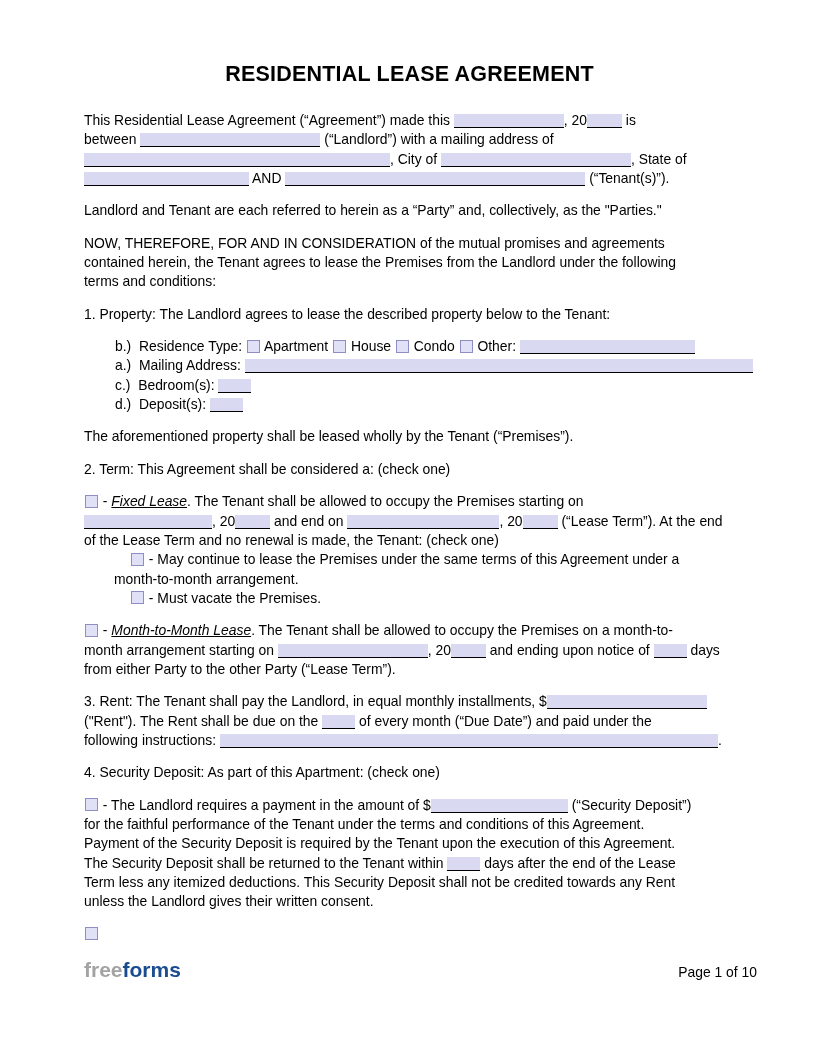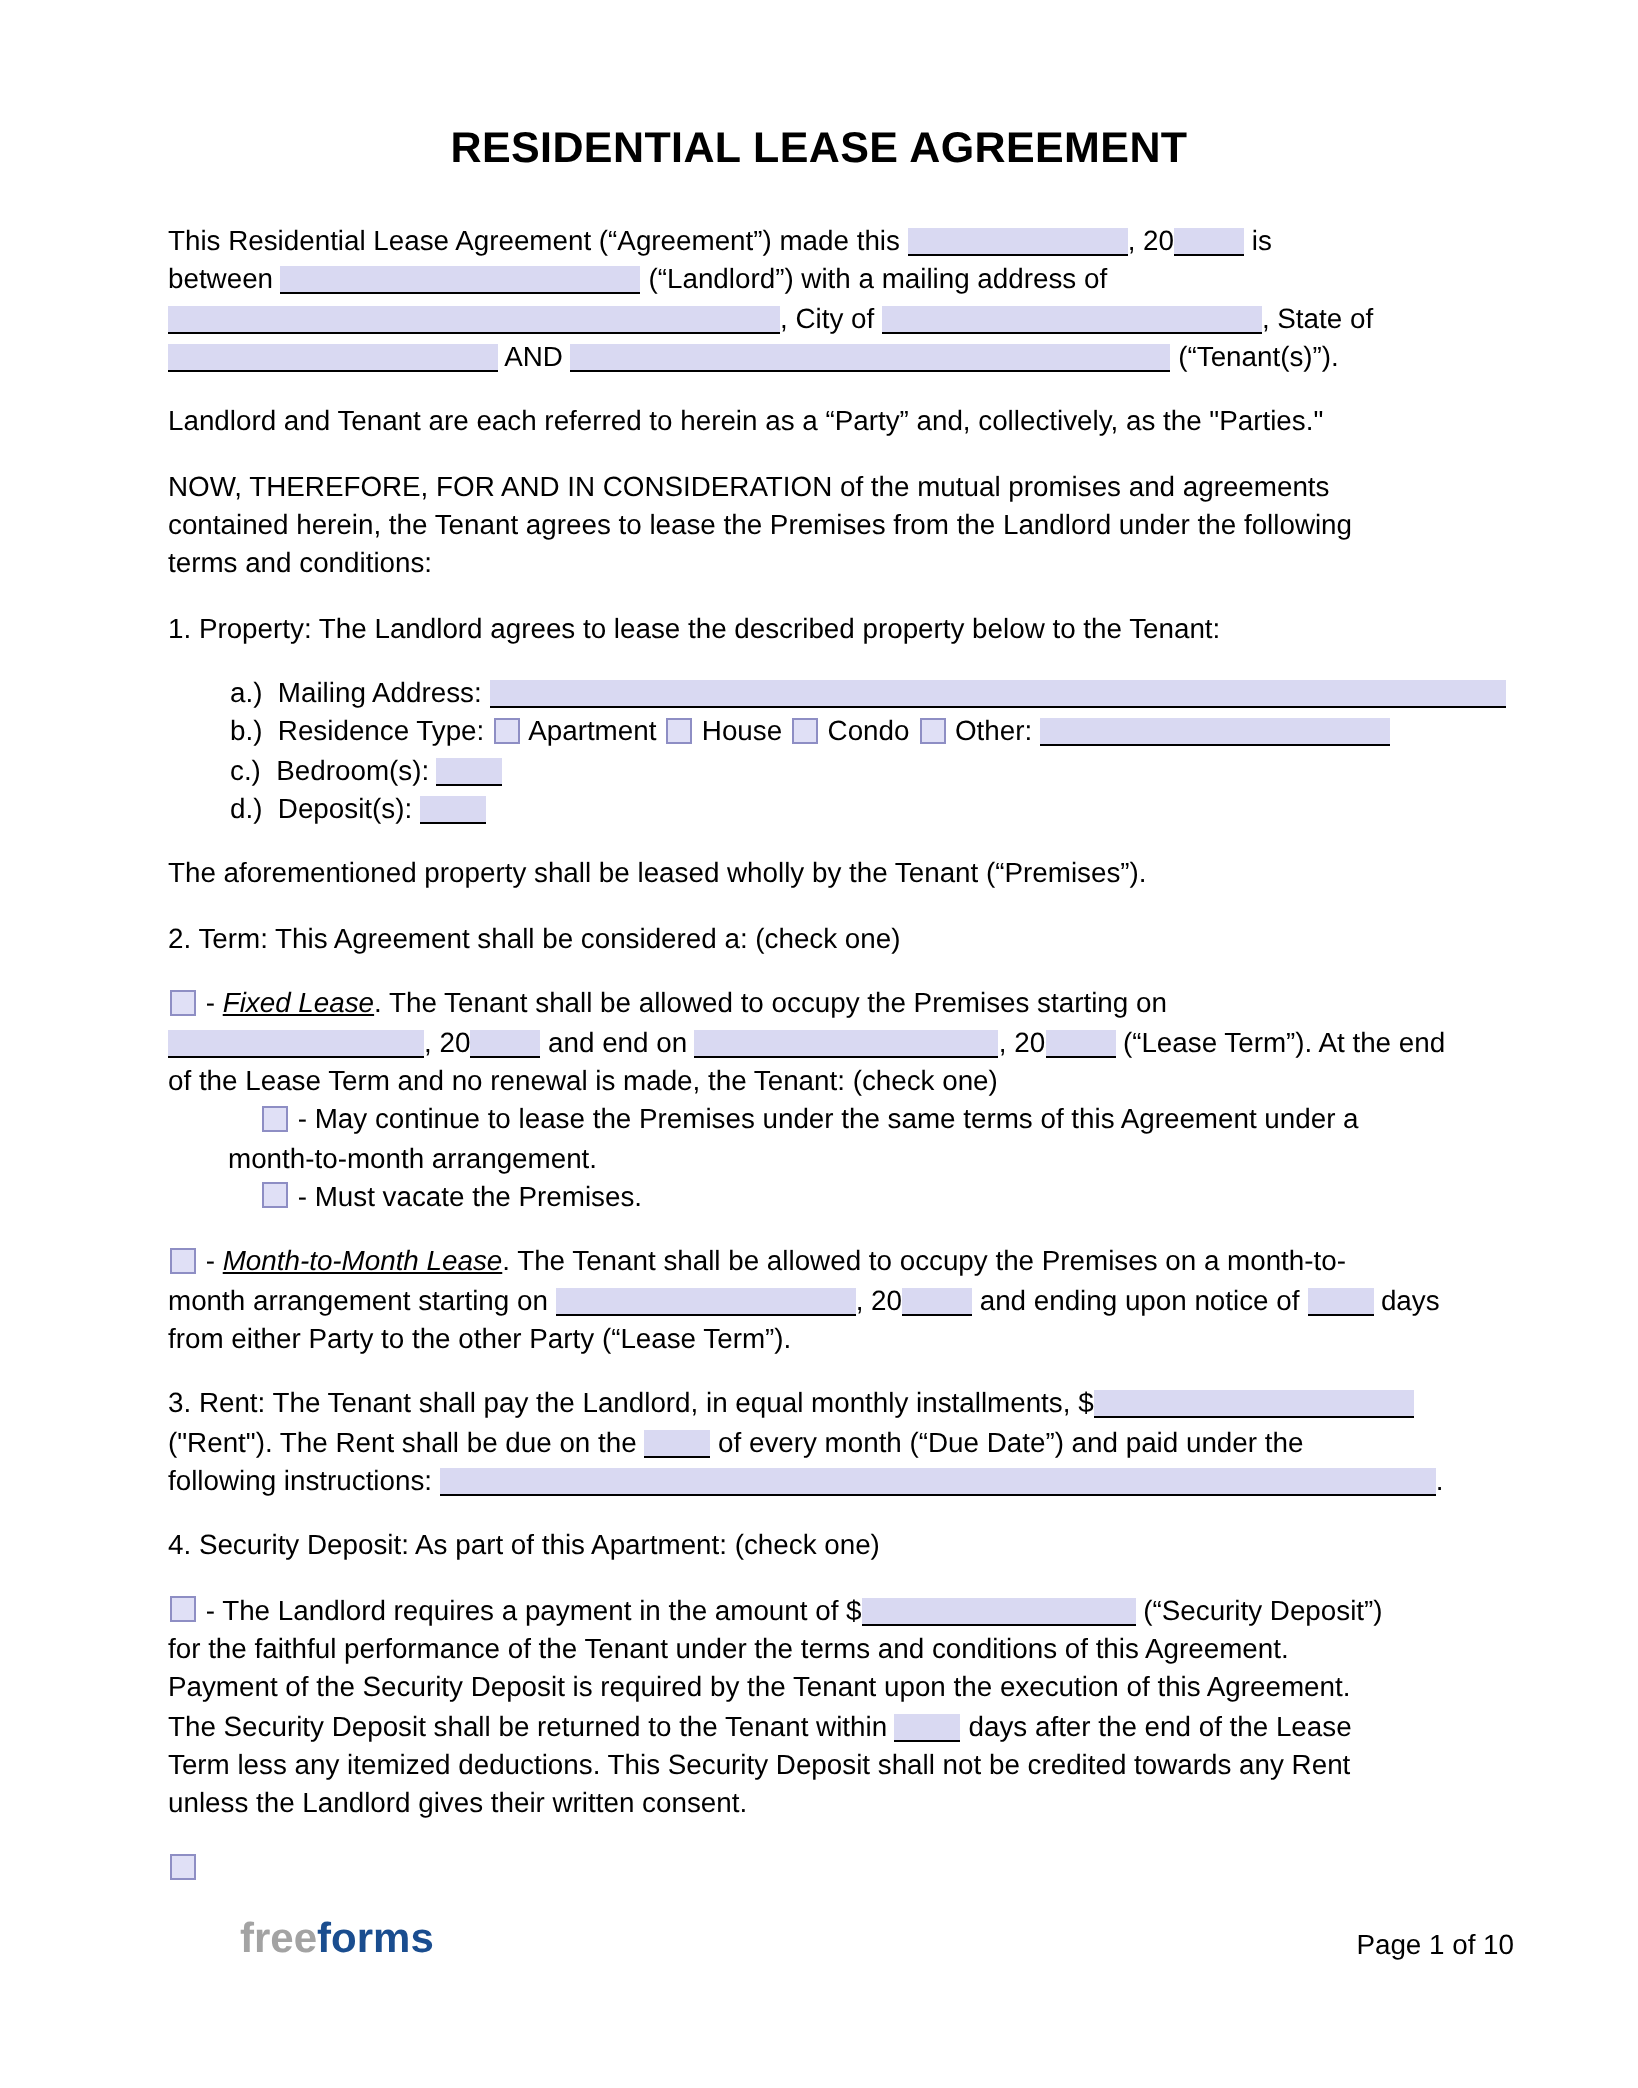--- a/index.html
+++ b/index.html
@@ -25,21 +25,21 @@
   }
   .checkbox{
     display:inline-block;width:11px;height:11px;background:#e0e0f6;
     border:1px solid #8e8ec4;vertical-align:-1.5px;margin:0 1px;
   }
   .footer{
     position:absolute;left:84px;right:62px;top:959px;
     display:flex;justify-content:space-between;align-items:flex-start;
   }
   .logo{font-size:21px;font-weight:bold;line-height:1;}
-  .logo .free{color:#a3a3a3;margin-left:36px;}
+  .logo .free{color:#a3a3a3;}
   .logo .forms{color:#1a4d8f;}
   .page-num{font-size:13.9px;padding-top:5px;}
 </style>
 </head>
 <body>
 
 <div class="page">
   <div class="content">
     <div class="doc-title">RESIDENTIAL LEASE AGREEMENT</div>
     <div id="doc-body">
@@ -54,22 +54,22 @@
         </div>
         <div class="block">
           <div class="line"><span class="t">NOW, THEREFORE, FOR AND IN CONSIDERATION of the mutual promises and agreements</span></div>
           <div class="line"><span class="t">contained herein, the Tenant agrees to lease the Premises from the Landlord under the following</span></div>
           <div class="line"><span class="t">terms and conditions:</span></div>
         </div>
         <div class="block">
           <div class="line"><span class="t b">1. Property</span><span class="t">: The Landlord agrees to lease the described property below to the Tenant:</span></div>
         </div>
         <div class="block">
+          <div class="line" style="padding-left: 31px;"><span class="t">b.)  Residence Type: </span><span class="checkbox"></span><span class="t"> Apartment </span><span class="checkbox"></span><span class="t"> House </span><span class="checkbox"></span><span class="t"> Condo </span><span class="checkbox"></span><span class="t"> Other: </span><span class="field" style="width: 175px;"></span></div>
           <div class="line" style="padding-left: 31px;"><span class="t">a.)  Mailing Address: </span><span class="field" style="width: 508px;"></span></div>
-          <div class="line" style="padding-left: 31px;"><span class="t">b.)  Residence Type: </span><span class="checkbox"></span><span class="t"> Apartment </span><span class="checkbox"></span><span class="t"> House </span><span class="checkbox"></span><span class="t"> Condo </span><span class="checkbox"></span><span class="t"> Other: </span><span class="field" style="width: 175px;"></span></div>
           <div class="line" style="padding-left: 31px;"><span class="t">c.)  Bedroom(s): </span><span class="field" style="width: 33px;"></span></div>
           <div class="line" style="padding-left: 31px;"><span class="t">d.)  Deposit(s): </span><span class="field" style="width: 33px;"></span></div>
         </div>
         <div class="block">
           <div class="line"><span class="t">The aforementioned property shall be leased wholly by the Tenant (“Premises”).</span></div>
         </div>
         <div class="block">
           <div class="line"><span class="t b">2. Term</span><span class="t">: This Agreement shall be considered a: (check one)</span></div>
         </div>
         <div class="block">

